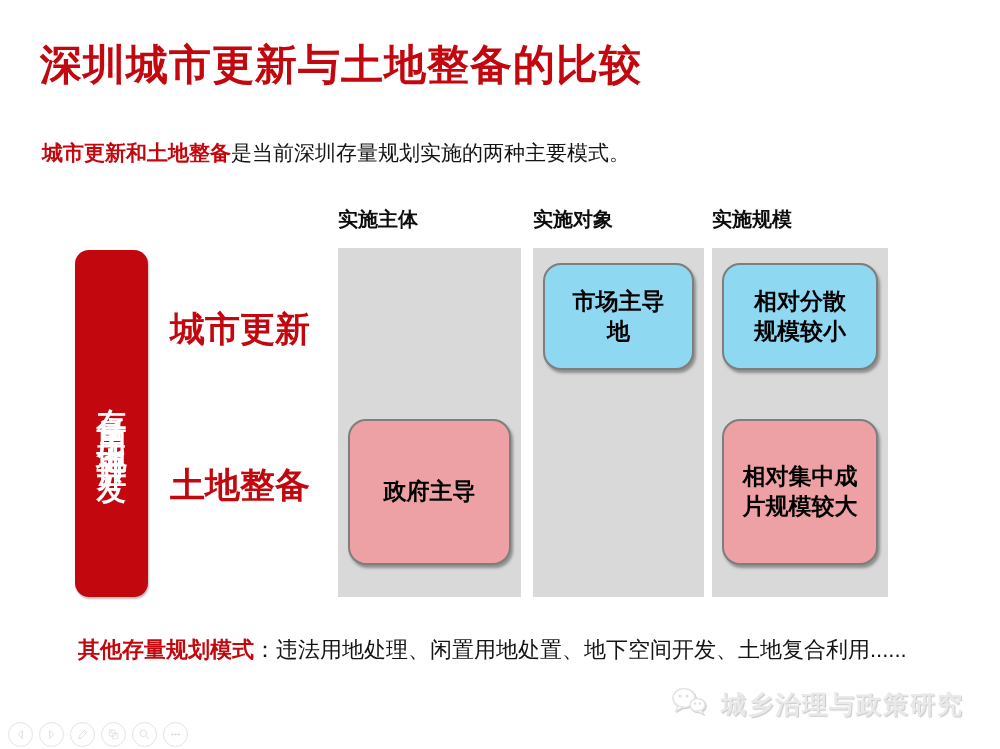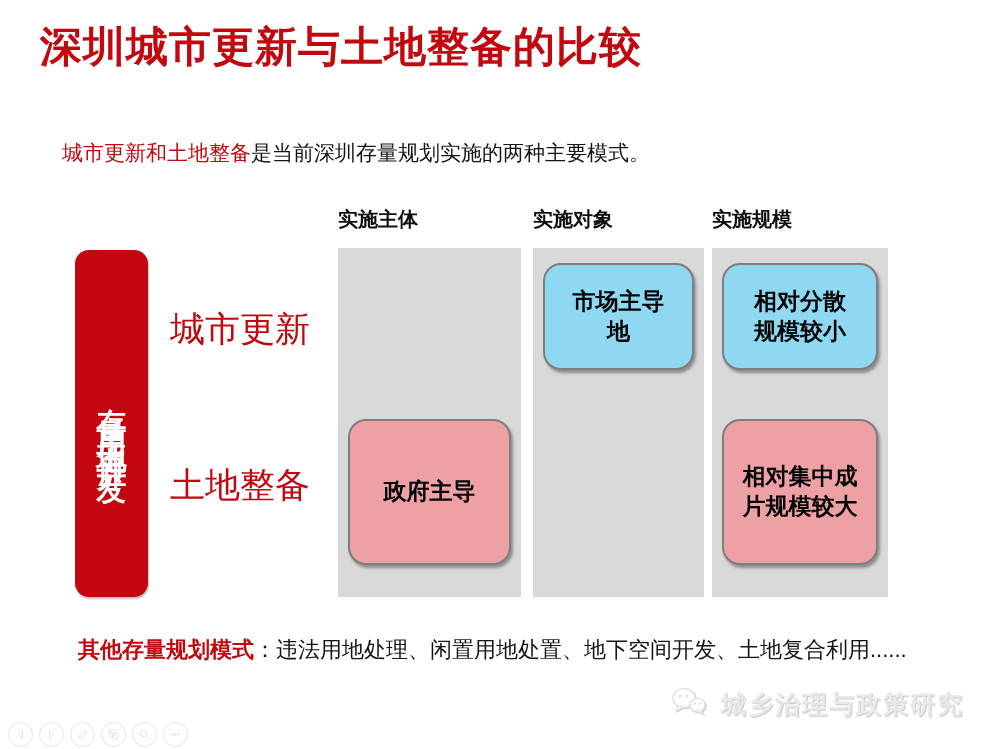--- a/index.html
+++ b/index.html
@@ -11,25 +11,25 @@
   }
   *{box-sizing:border-box;}
   html,body{margin:0;padding:0;}
   body{
     width:1000px;height:749px;position:relative;background:#ffffff;overflow:hidden;
     font-family:"Liberation Sans","DejaVu Sans",sans-serif;color:var(--ink);
   }
   .abs{position:absolute;}
 
   .title{
-    left:40px;top:22px;margin:0;width:920px;
+    left:40px;top:40px;margin:0;width:920px;
     font-size:42px;font-weight:800;color:var(--red);letter-spacing:1px;line-height:1.2;
   }
   .intro{left:42px;top:138px;margin:0;font-size:21px;line-height:1.4;color:var(--ink);}
-  .intro .hl{color:var(--red);font-weight:400;margin-left:20px;}
+  .intro .hl{color:var(--red);font-weight:700;}
 
   .col-header{top:206px;font-size:20px;font-weight:700;color:#0d0d0d;text-align:left;}
   .hdr1{left:338px;width:183px;}
   .hdr2{left:533px;width:171px;}
   .hdr3{left:712px;width:176px;}
 
   .column{top:248px;height:349px;background:var(--col-gray);}
   .col1{left:338px;width:183px;}
   .col2{left:533px;width:171px;}
   .col3{left:712px;width:176px;}
@@ -49,21 +49,21 @@
     left:75px;top:250px;width:73px;height:347px;
     background:var(--red);border-radius:14px;
     display:flex;align-items:center;justify-content:center;
     box-shadow:1px 2px 2px rgba(0,0,0,0.25);
   }
   .side-bar .vtext{
     writing-mode:vertical-rl;text-orientation:upright;
     color:#fff;font-size:30px;font-weight:700;letter-spacing:11px;line-height:1;
   }
 
-  .row-label{left:150px;width:180px;text-align:center;font-size:35px;font-weight:400;color:var(--red);}
+  .row-label{left:150px;width:180px;text-align:center;font-size:35px;font-weight:700;color:var(--red);}
   .row-label.r1{top:306px;}
   .row-label.r2{top:462px;}
 
   .footnote{left:78px;top:626px;width:852px;margin:0;font-size:22px;line-height:47px;color:var(--ink);}
   .footnote .hl{color:var(--red);font-weight:700;}
 
   .watermark{
     right:36px;top:686px;display:flex;align-items:center;gap:14px;
     color:#e9e9e9;font-size:25px;font-weight:700;letter-spacing:2px;
     text-shadow:1px 1px 1px #c8c8c8;user-select:none;

